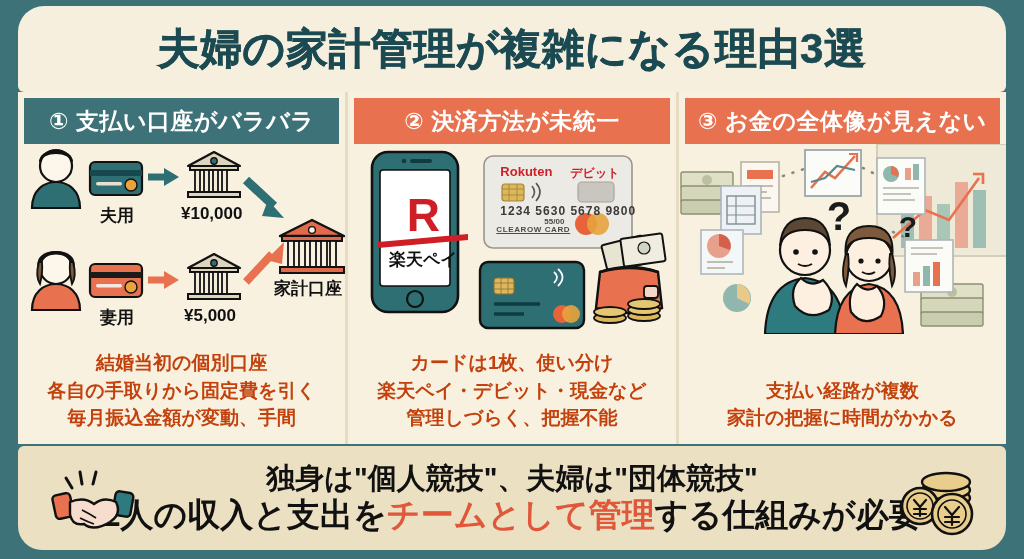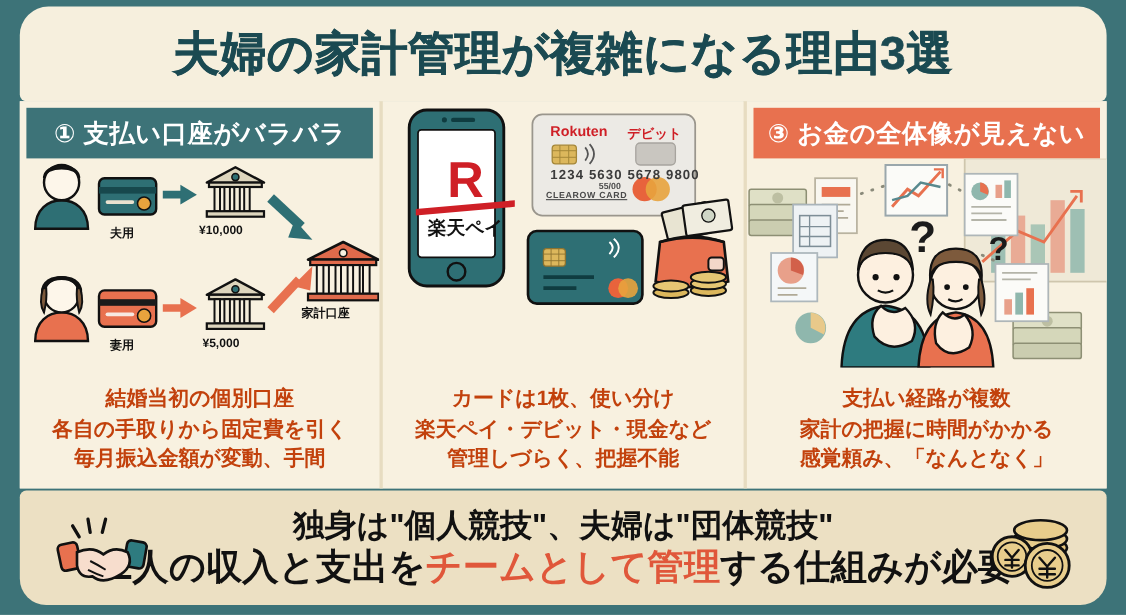--- a/index.html
+++ b/index.html
@@ -99,21 +99,21 @@
   }
   .hl { color: #e0573a; }
 
   .banner-icon { position: absolute; }
   .handshake { left: 28px; top: 20px; }
   .coins     { right: 20px; top: 16px; }
 
   
   .lbl {
     position: absolute;
-    font-size: 11px; font-weight: 800; color: #111;
+    font-size: 17px; font-weight: 800; color: #111;
     white-space: nowrap;
   }
   svg { display: block; }
   .art-svg { position: absolute; left: 0; top: 0; }
 </style>
 </head>
 <body>
 
 <div id="root">
 
@@ -218,20 +218,21 @@
         <div class="lbl" style="left:256px; top:133px;">家計口座</div>
       </div>
       <div class="col-caption">
         <div>結婚当初の個別口座</div>
         <div>各自の手取りから固定費を引く</div>
         <div>毎月振込金額が変動、手間</div>
       </div>
     </div>
 
     <div class="col">
+      <div class="col-header coral">② 決済方法が未統一</div>
       <div class="col-art">
         <svg class="art-svg" width="330" height="190" viewBox="0 0 330 190">
 
           <g>
             <rect x="24" y="8" width="86" height="160" rx="16" fill="#2e6f74" stroke="#111" stroke-width="2.6"></rect>
             <rect x="32" y="26" width="70" height="116" rx="3" fill="#ffffff" stroke="#111" stroke-width="1.6"></rect>
             <circle cx="56" cy="17" r="2.3" fill="#0f3c40"></circle>
             <rect x="62" y="15" width="22" height="4" rx="2" fill="#0f3c40"></rect>
             <circle cx="67" cy="155" r="8" fill="#2e6f74" stroke="#111" stroke-width="2.2"></circle>
           </g>
@@ -397,21 +398,20 @@
             <path d="M178 140 q10 10,20 2 q12 14,4 30 q-18 12,-30 -4 q-4 -18,6 -28 Z" fill="#fdf0e0" stroke="#111" stroke-width="2.2"></path>
           </g>
         </svg>
 
         <div style="position:absolute; left:148px; top:52px; font-size:40px; font-weight:800; color:#1b1b1b; line-height:1;">?</div>
         <div style="position:absolute; left:220px; top:68px; font-size:30px; font-weight:800; color:#1b1b1b; line-height:1;">?</div>
       </div>
       <div class="col-caption">
         <div>支払い経路が複数</div>
         <div>家計の把握に時間がかかる</div>
-        <div>感覚頼み、「なんとなく」</div>
       </div>
     </div>
 
   </div>
 
   <div class="banner">
 
     <svg class="banner-icon handshake" width="96" height="70" viewBox="0 0 96 70">
       <path d="M34 6 L36 18 M20 12 L26 22 M50 6 L47 18" stroke="#111" stroke-width="3" stroke-linecap="round" fill="none"></path>
       <rect x="8" y="28" width="18" height="24" rx="4" transform="rotate(-12 17 40)" fill="#e8714f" stroke="#111" stroke-width="2.4"></rect>

